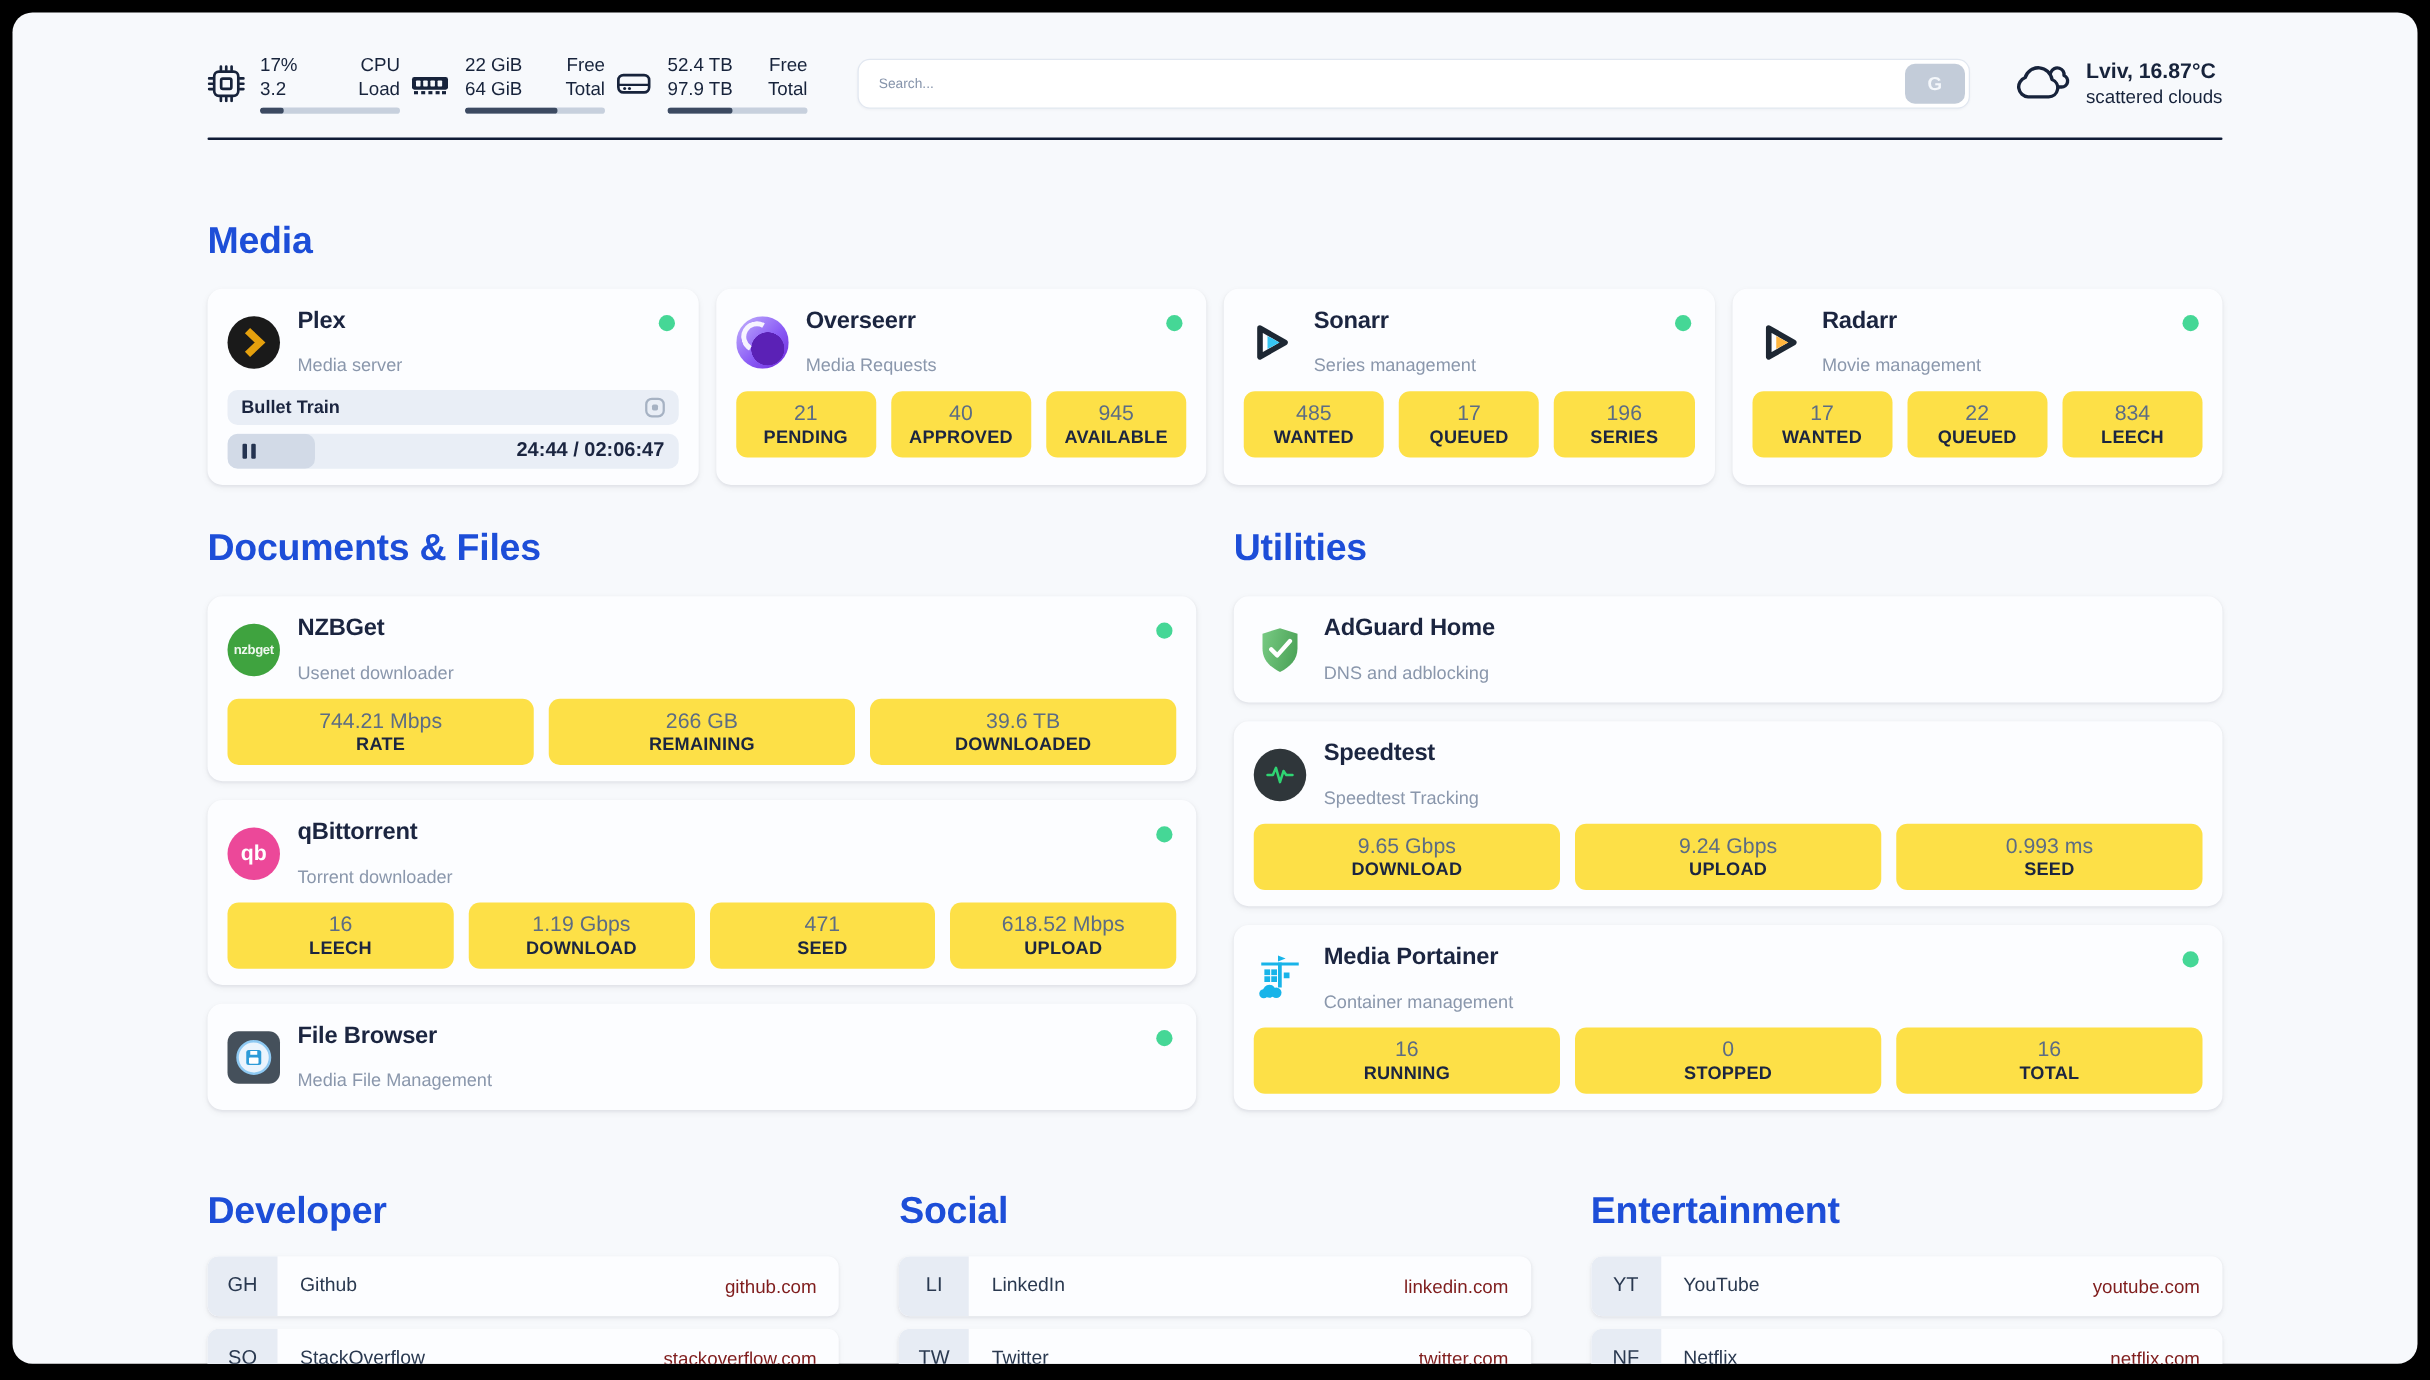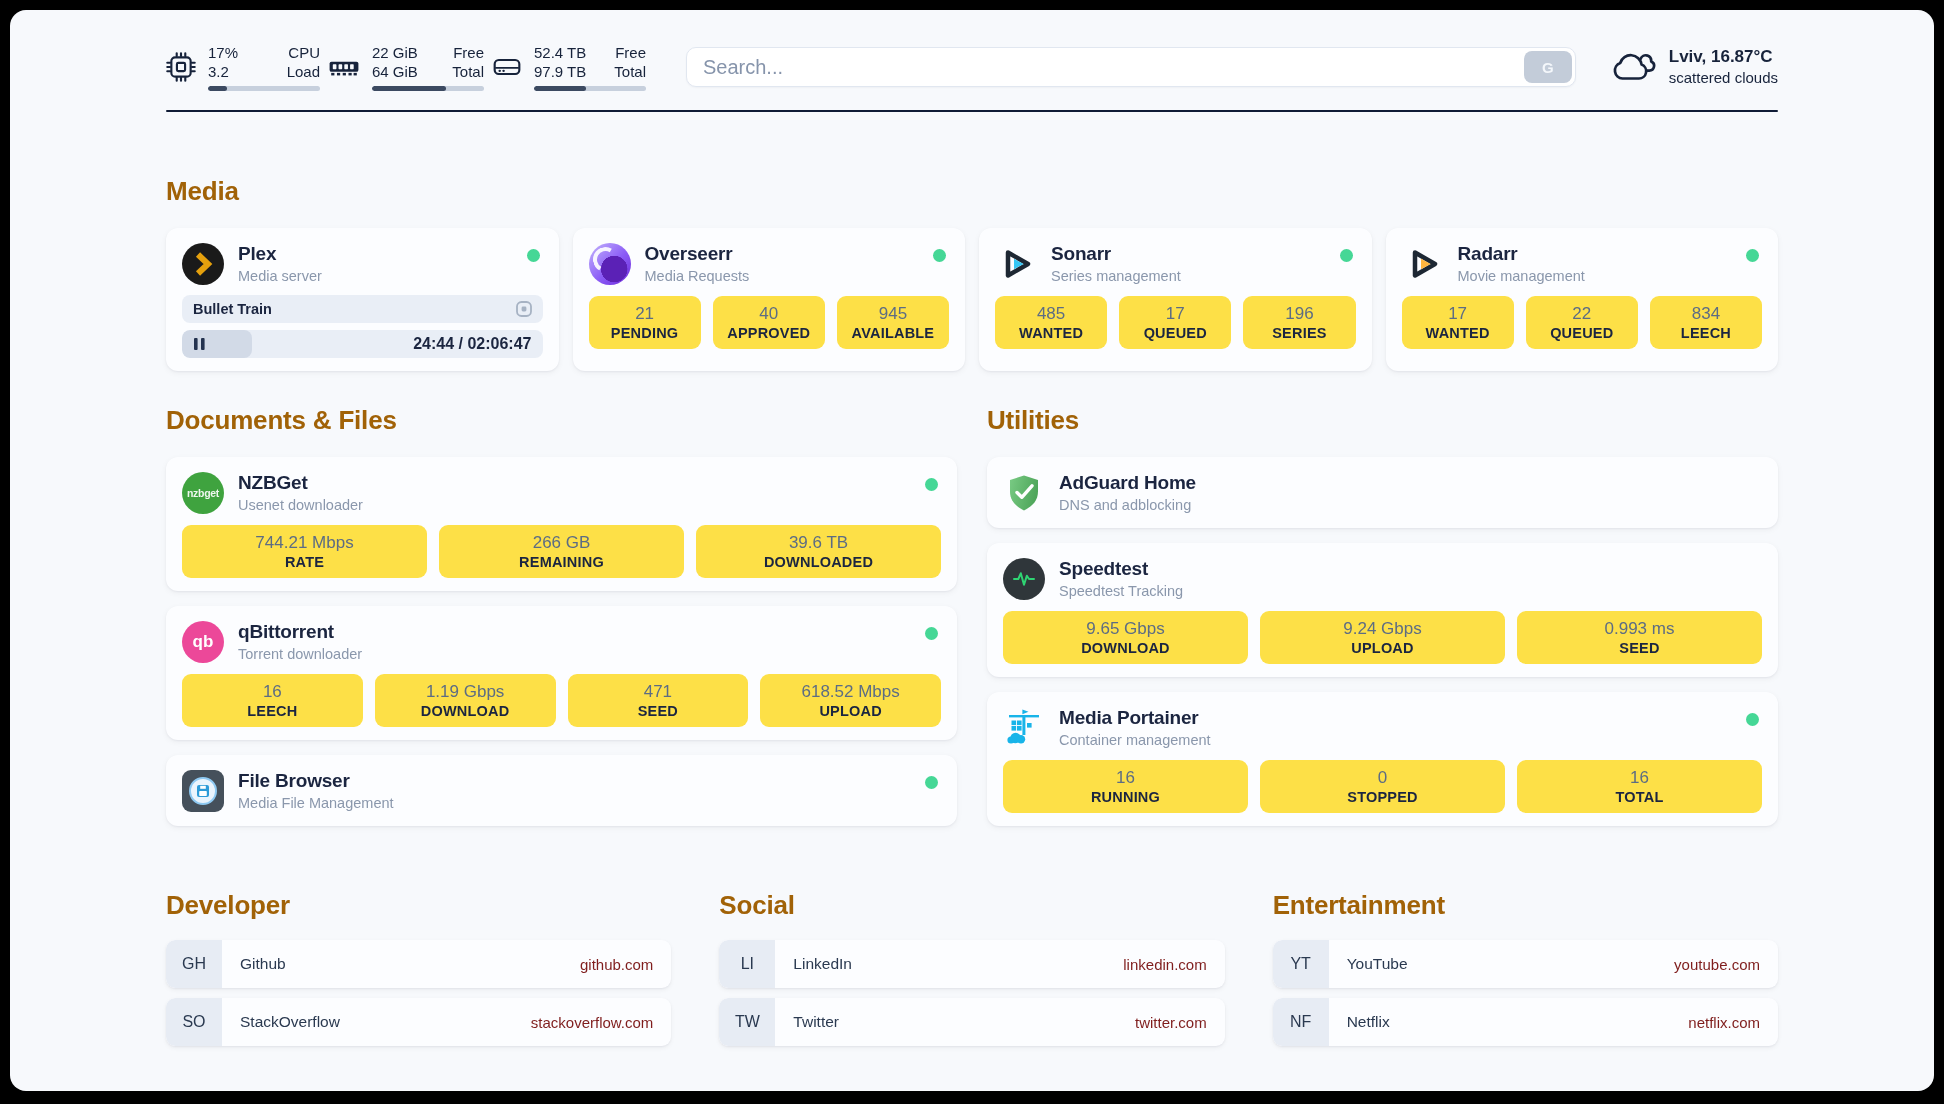--- a/index.html
+++ b/index.html
@@ -13,50 +13,50 @@
   .sys-group { display: flex; gap: 8px; }
   .sys-stat { display: flex; align-items: center; gap: 12px; }
   .sys-icon { flex: 0 0 auto; display: flex; align-items: center; }
   .sys-body { width: 112px; }
   .sys-row { display: flex; justify-content: space-between; font-size: 15px; font-weight: 500; color: #17233b; line-height: 19px; }
   .sys-bar { margin-top: 5px; height: 5px; border-radius: 3px; background: #c7d0dd; overflow: hidden; }
   .sys-bar-fill { height: 100%; border-radius: 3px; background: #3c4a61; }
 
   .search-wrap { flex: 1; margin: 0 34px 0 40px; position: relative; height: 40px; }
   .search-input { width: 100%; height: 100%; border: 1px solid #e1e7f0; border-radius: 10px; background: #fff;
-      padding: 0 60px 0 16px; font-size: 20px; color: #17233b; outline: none; font-family: inherit;
+      padding: 0 60px 0 16px; font-size: 11px; color: #17233b; outline: none; font-family: inherit;
       box-shadow: 0 1px 2px rgba(16,24,40,.04); }
   .search-input::placeholder { color: #8694ab; }
   .search-btn { position: absolute; top: 4px; right: 4px; width: 48px; height: 32px; border: none; border-radius: 8px;
       background: #c3ccd9; color: #f4f7fb; font-size: 15px; font-weight: 700; font-family: inherit; cursor: pointer;
       display: flex; align-items: center; justify-content: center; }
 
   .weather { display: flex; align-items: center; gap: 13px; }
   .weather-text .w1 { font-size: 17px; font-weight: 600; color: #17233b; line-height: 22px; }
   .weather-text .w2 { font-size: 15px; color: #17233b; line-height: 20px; }
 
   .divider { margin-top: 19px; height: 2px; background: #101c36; border-radius: 1px; }
 
   
-  .section-title { font-size: 26px; font-weight: 600; color: #a16207; letter-spacing: -.2px; }
+  .section-title { font-size: 30px; font-weight: 600; color: #1d4ed8; letter-spacing: -.2px; }
   .sec-media { margin-top: 64px; }
   .sec-media .section-title { margin-bottom: 21px; }
   .media-grid { display: grid; grid-template-columns: repeat(4, 1fr); gap: 14px; align-items: stretch; }
 
   .columns { margin-top: 34px; display: grid; grid-template-columns: 1fr 1fr; column-gap: 30px; align-items: start; }
   .col .section-title { margin-bottom: 21px; }
   .col .card + .card { margin-top: 15px; }
 
   
   .card { position: relative; background: #fcfdff; border-radius: 12px; padding: 14px 16px 13px;
       box-shadow: 0 1px 2px rgba(16,24,40,.05), 0 2px 6px rgba(16,24,40,.05); cursor: pointer; }
   .card-head { display: flex; align-items: center; gap: 14px; }
   .app-text { min-width: 0; }
   .app-name { font-size: 19px; font-weight: 600; color: #1b2540; line-height: 24px; letter-spacing: -.2px; }
-  .app-desc { font-size: 14.5px; color: #8a97ac; line-height: 19px; margin-top: 1px; }
+  .app-desc { font-size: 14.5px; color: #8a97ac; line-height: 19px; margin-top: 15px; }
   .dot { position: absolute; top: 21px; right: 19px; width: 13px; height: 13px; border-radius: 50%; background: #45d796; }
 
   .stats { display: flex; gap: 12px; margin-top: 10px; }
   .stat { flex: 1; background: #fde047; border-radius: 9px; text-align: center; padding: 7px 4px 6px; }
   .stat-value { font-size: 17px; color: #5c6c84; line-height: 21px; }
   .stat-label { font-size: 14.5px; font-weight: 700; color: #1b2540; line-height: 19px; letter-spacing: .2px; }
 
   
   .app-icon { width: 42px; height: 42px; flex: 0 0 42px; display: flex; align-items: center; justify-content: center; }
   .icon-circle { width: 42px; height: 42px; border-radius: 50%; display: flex; align-items: center; justify-content: center; }

